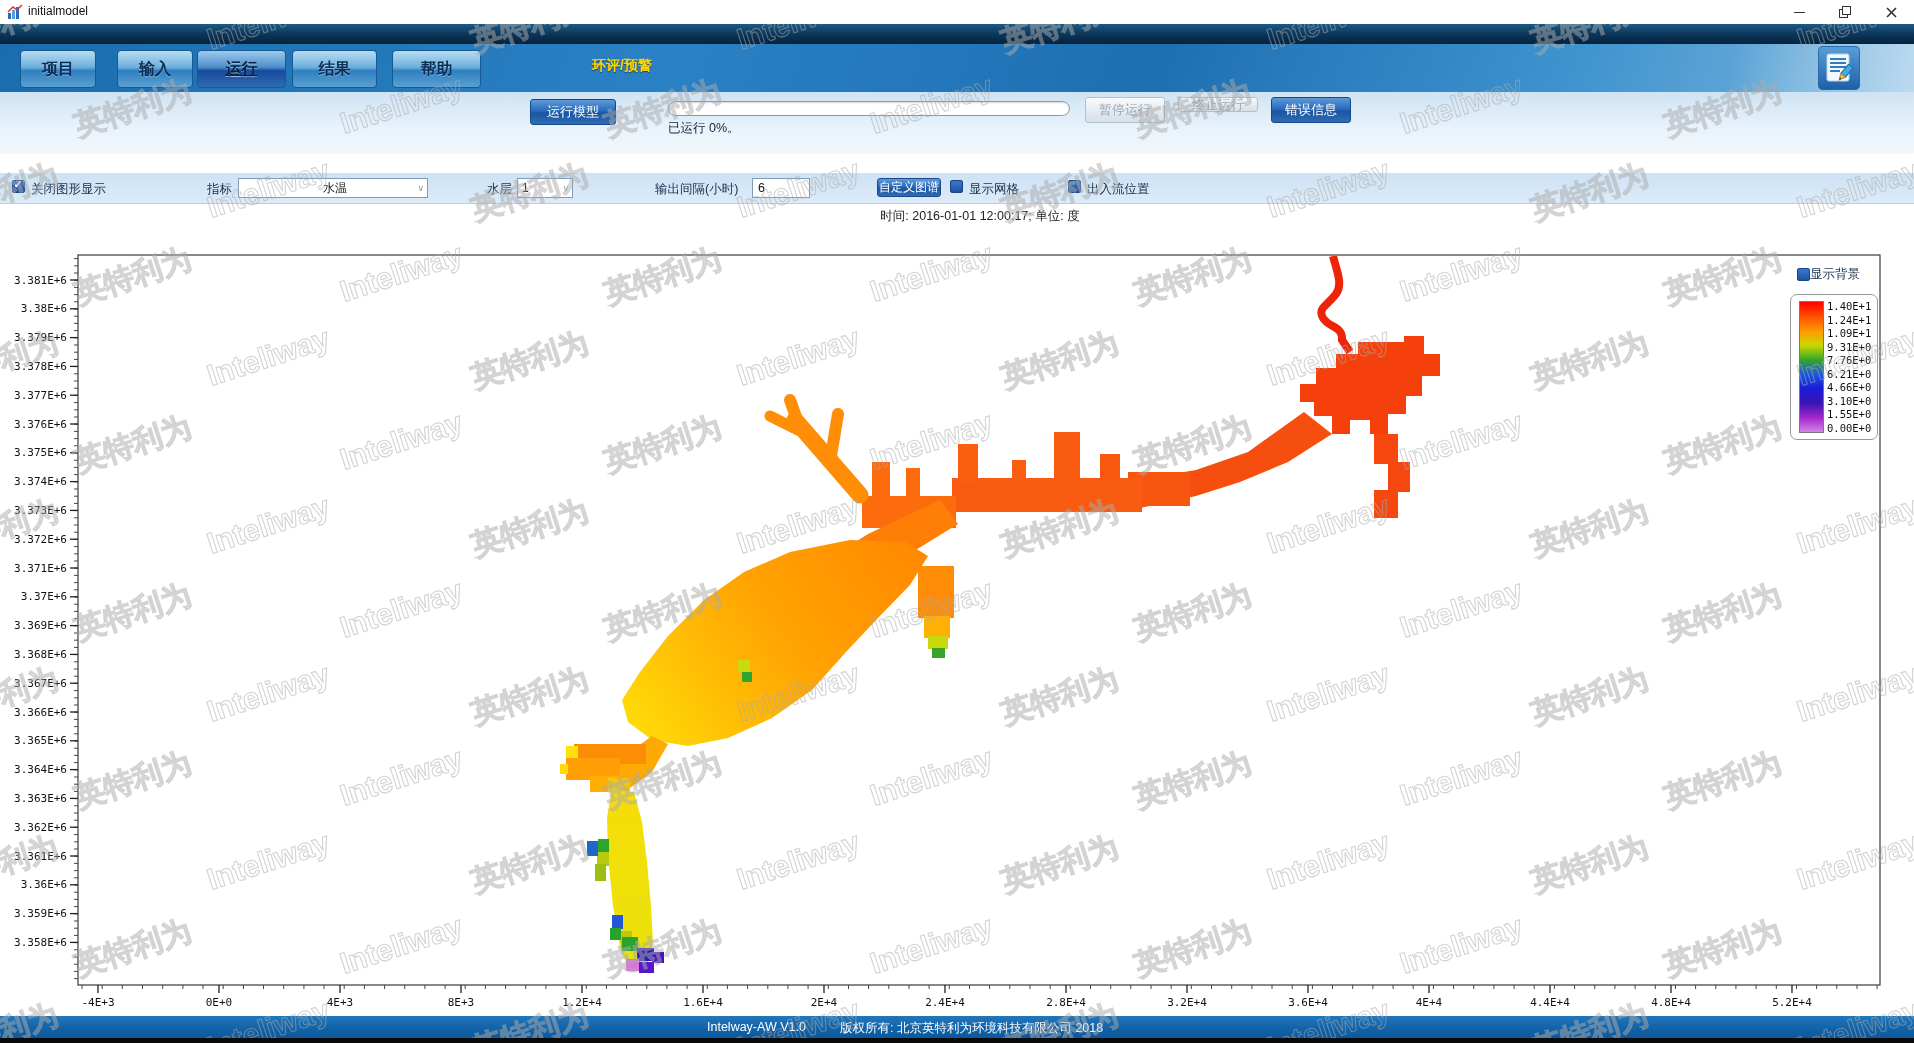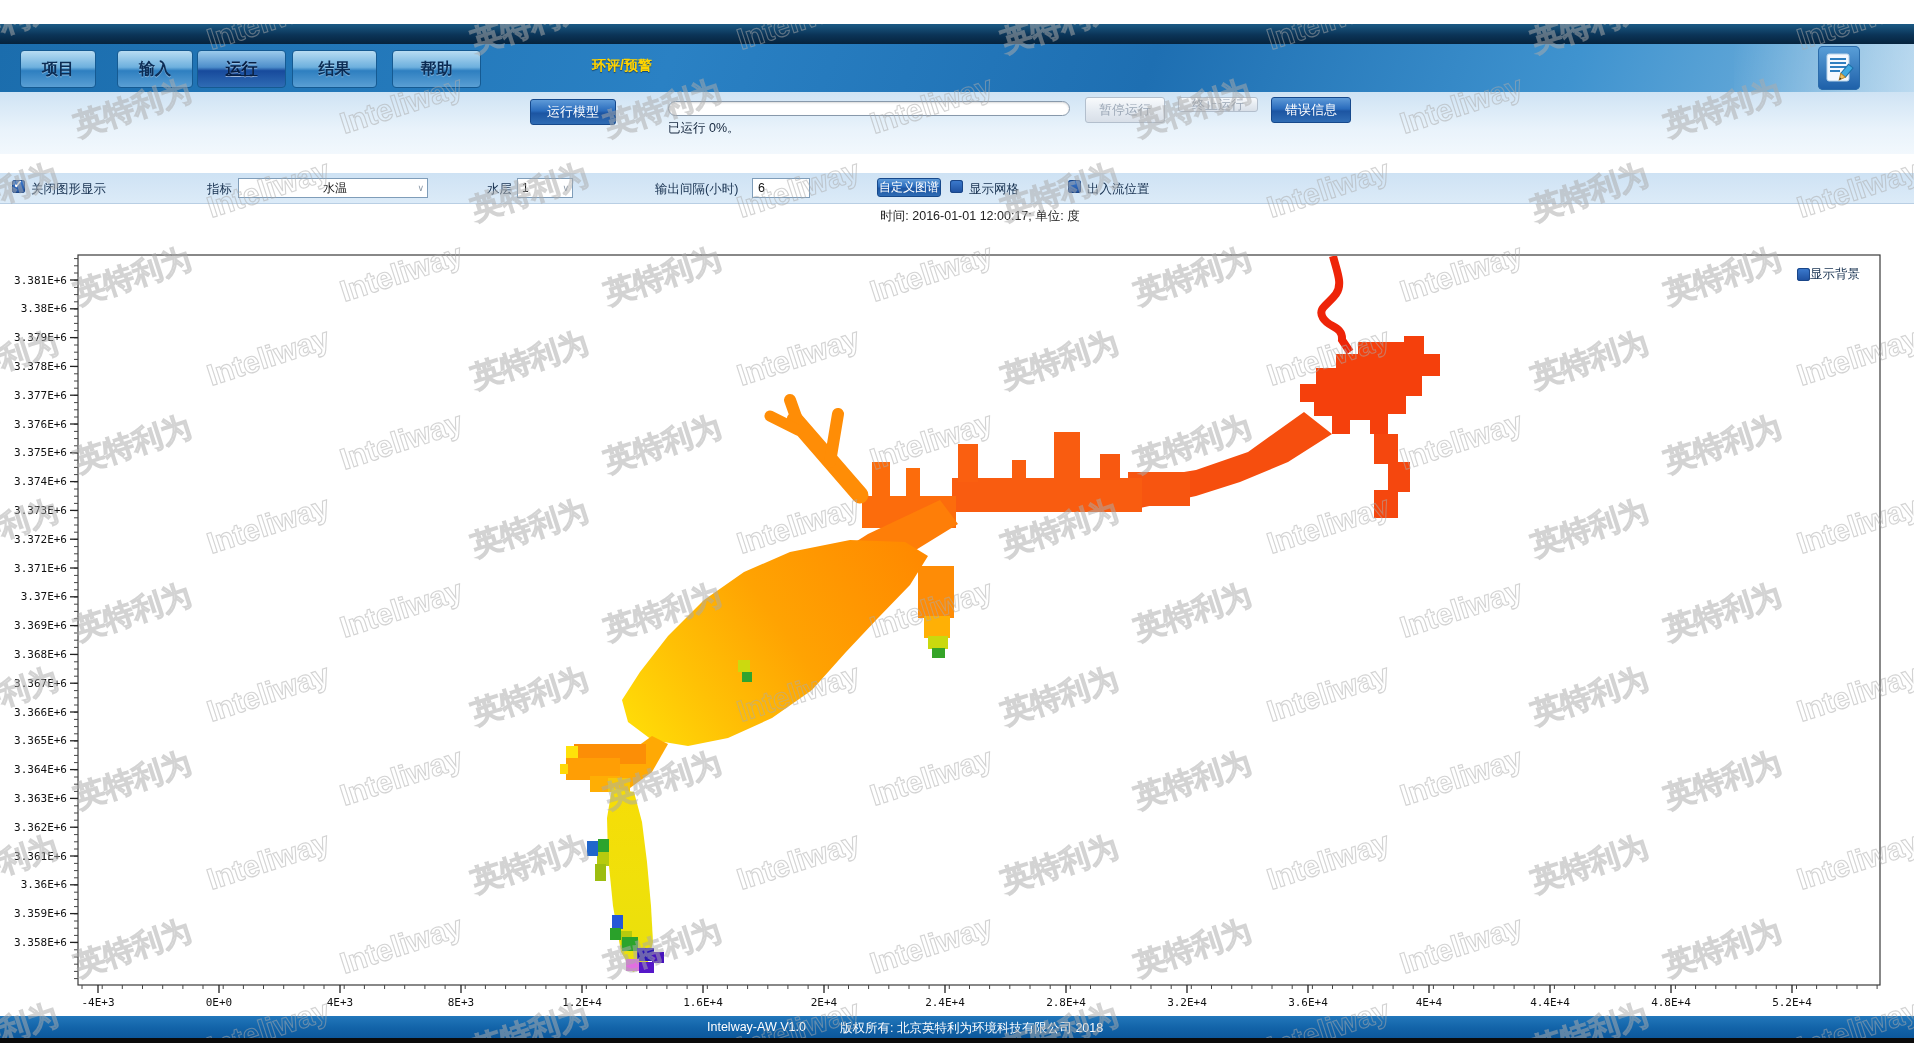--- a/index.html
+++ b/index.html
@@ -98,20 +98,42 @@
                      transform:rotate(-18deg); color:transparent;
                      -webkit-text-stroke:1.1px rgba(170,170,170,.52); }
 
   text { font-family:"DejaVu Sans Mono", monospace; }
 </style>
 </head>
 <body>
 
 <div id="app">
 
+  <div id="titlebar">
+    <svg id="app-icon" viewBox="0 0 16 16">
+      <rect x="1" y="9" width="3" height="6" fill="#2a6cbd"></rect>
+      <rect x="5" y="6" width="3" height="9" fill="#5a9fd8"></rect>
+      <rect x="9" y="3" width="3" height="12" fill="#2a6cbd"></rect>
+      <path d="M1,8 L6,3 L10,6 L15,1" stroke="#d23b2a" stroke-width="1.5" fill="none"></path>
+    </svg>
+    <span id="win-title">initialmodel</span>
+    <div class="winbtn" id="btn-min" style="right:92px">
+        <span></span>
+      </div>
+    <div class="winbtn" id="btn-restore" style="right:46px">
+        <i class="r2"></i>
+        <i class="r1"></i>
+      </div>
+    <div class="winbtn" id="btn-close" style="right:0">
+      <svg viewBox="0 0 11 11">
+          <line x1="1" y1="1" x2="10" y2="10"></line>
+          <line x1="10" y1="1" x2="1" y2="10"></line>
+        </svg>
+    </div>
+  </div>
 
   <div id="darkband"></div>
 
   <div id="ribbon">
     <div id="tabs-holder">
         <div class="tab" style="left: 20px; width: 76px;">项目</div>
         <div class="tab" style="left: 117px; width: 76px;">输入</div>
         <div class="tab active" style="left: 197px; width: 89px;">运行</div>
         <div class="tab" style="left: 292px; width: 85px;">结果</div>
         <div class="tab" style="left: 392px; width: 89px;">帮助</div>
@@ -529,20 +551,35 @@
           <text x="1671" y="1006" text-anchor="middle" font-size="11" fill="#111">4.8E+4</text>
           <line x1="1792" y1="985" x2="1792" y2="993" stroke="#222" stroke-width="1.3"></line>
           <text x="1792" y="1006" text-anchor="middle" font-size="11" fill="#111">5.2E+4</text>
         </g>
     </svg>
 
     <div id="legend-check">
       <div class="checkbox"></div>
       <span class="lbl">显示背景</span>
     </div>
+    <div id="legend-box">
+      <div id="legend-bar" style="background: linear-gradient(rgb(255, 0, 0) 0%, rgb(255, 79, 0) 11.1%, rgb(255, 152, 0) 22.2%, rgb(204, 216, 0) 33.3%, rgb(53, 166, 41) 44.4%, rgb(26, 88, 222) 55.6%, rgb(27, 27, 216) 66.7%, rgb(58, 20, 178) 77.8%, rgb(164, 40, 204) 88.9%, rgb(210, 132, 232) 100%);"></div>
+      <div id="legend-vals">
+          <div>1.40E+1</div>
+          <div>1.24E+1</div>
+          <div>1.09E+1</div>
+          <div>9.31E+0</div>
+          <div>7.76E+0</div>
+          <div>6.21E+0</div>
+          <div>4.66E+0</div>
+          <div>3.10E+0</div>
+          <div>1.55E+0</div>
+          <div>0.00E+0</div>
+        </div>
+    </div>
   </div>
 
   <div id="statusbar">
     <span class="sb" style="left:707px">Intelway-AW  V1.0</span>
     <span class="sb" style="left:840px">版权所有: 北京英特利为环境科技有限公司 2018</span>
   </div>
   <div id="bottomstrip"></div>
 
   <div id="watermarks">
       <span style="left: -60px; top: -20px;">英特利为</span>

